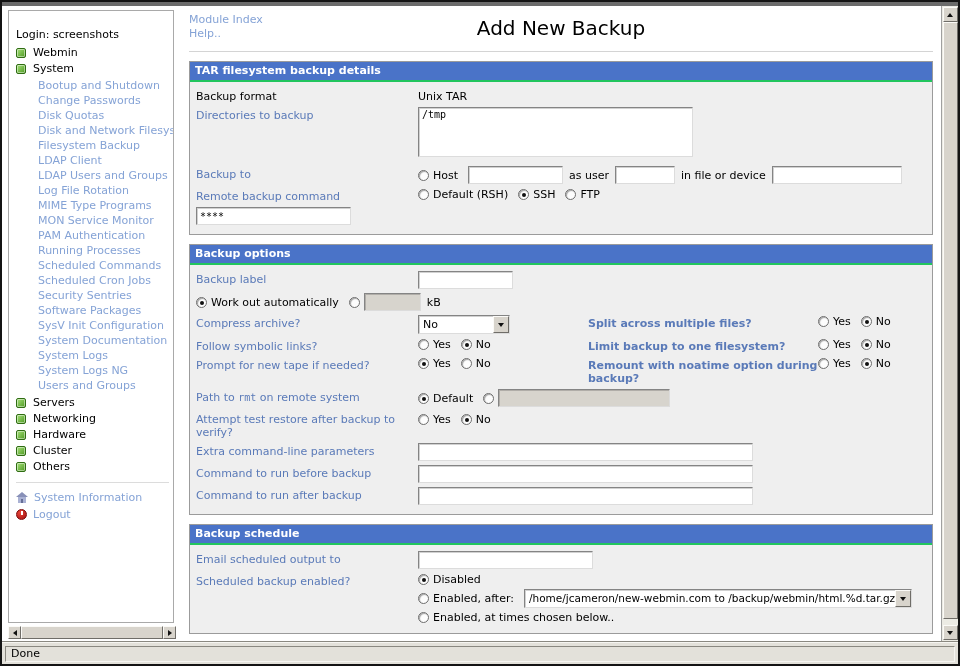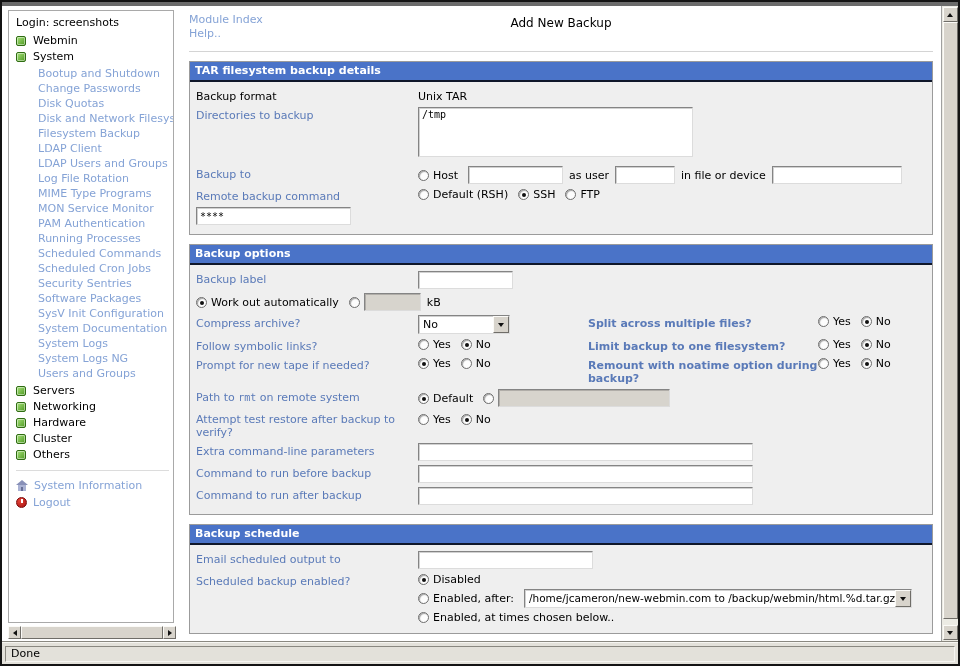--- a/index.html
+++ b/index.html
@@ -7,21 +7,21 @@
   body { font-family:"DejaVu Sans","Liberation Sans",sans-serif; font-size:11px; color:#000; }
 
   .window { position:relative; width:960px; height:666px; background:#fff;
             border:2px solid #141414; overflow:hidden; }
   .chrome-top { height:4px; background:#6b6b6b; }
   .content { display:flex; height:636px; overflow:hidden; }
 
   
   .left-col { width:180px; flex:none; padding:4px 0 0 6px; }
   .sidebar { width:166px; height:613px; background:#fff; border:1px solid #a9a9a9;
-             padding:5px 0 0 7px; overflow:hidden; white-space:nowrap; }
+             padding:17px 0 0 7px; overflow:hidden; white-space:nowrap; }
   .login { margin-bottom:5px; }
   .cat { display:flex; align-items:center; margin:3px 0; cursor:pointer; }
   .gicon { width:10px; height:10px; flex:none; margin-right:7px; border-radius:2px;
            background:linear-gradient(135deg,#a6e07a 0%,#55a À825 100%);
            background:linear-gradient(135deg,#a6e07a,#4e9a22);
            border:1px solid #2f6d12; box-shadow:inset 0 0 0 1px rgba(255,255,255,.45); }
   .sub { color:#85a3d6; padding-left:22px; line-height:15px; cursor:pointer; }
   .sb-divider { border-top:1px solid #dcdcdc; margin:9px 4px 8px 0; }
   .special { display:flex; align-items:center; color:#85a3d6; margin:4px 0; cursor:pointer; }
   .homeicon { width:12px; height:11px; margin-right:6px; flex:none; }
@@ -38,26 +38,26 @@
   .h-thumb { flex:1; background:#d8d4cc; border:1px solid; border-color:#fbfaf7 #6f6d68 #6f6d68 #fbfaf7; margin-right:14px; }
   .tri-l { width:0; height:0; border-top:3px solid transparent; border-bottom:3px solid transparent; border-right:4px solid #111; }
   .tri-r { width:0; height:0; border-top:3px solid transparent; border-bottom:3px solid transparent; border-left:4px solid #111; }
   .tri-u { width:0; height:0; border-left:3px solid transparent; border-right:3px solid transparent; border-bottom:4px solid #111; }
   .tri-d { width:0; height:0; border-left:3px solid transparent; border-right:3px solid transparent; border-top:4px solid #111; }
 
   
   .main { flex:1; padding:7px 8px 0 7px; overflow:hidden; position:relative; }
   .pagehead { position:relative; height:37px; }
   .toplink { display:block; color:#85a3d6; text-decoration:none; line-height:14px; cursor:pointer; }
-  .page-title { position:absolute; left:0; right:0; top:3px; text-align:center; font-size:12px; }
+  .page-title { position:absolute; left:0; right:0; top:3px; text-align:center; font-size:20px; }
   .head-rule { border-top:1px solid #d4d4d4; margin:1px 0 9px; }
 
   .section { border:1px solid #9b9b9b; background:#efefef; margin-bottom:9px; }
   .sec-h { background:#4a73c8; color:#fff; font-weight:bold; padding:2px 5px 3px;
-           border-bottom:2px solid #0f172a; }
+           border-bottom:2px solid #22c55e; }
   .sec-b { padding:2px 6px 5px; }
   .row { display:flex; align-items:flex-start; margin:4px 0; }
   .lbl { width:222px; flex:none; color:#5a7ab8; font-weight:normal; padding-top:2px; }
   .lbl .mono { font-family:"DejaVu Sans Mono","Liberation Mono",monospace; font-size:10px; }
   .lbl-black { color:#000; }
   .val { display:flex; align-items:center; flex-wrap:wrap; }
   .plain-val { padding-top:2px; }
 
   .ti { height:18px; background:#fff; border:1px solid #848484; border-bottom-color:#dcdcdc;
         border-right-color:#dcdcdc; box-shadow:inset 1px 1px 0 rgba(0,0,0,.18);

